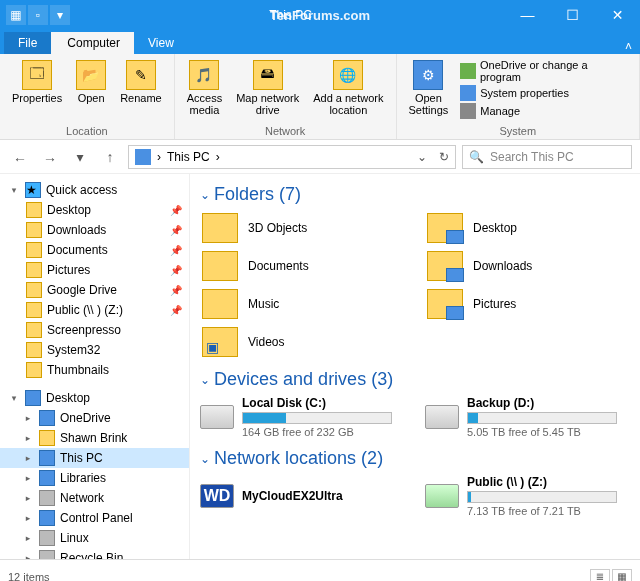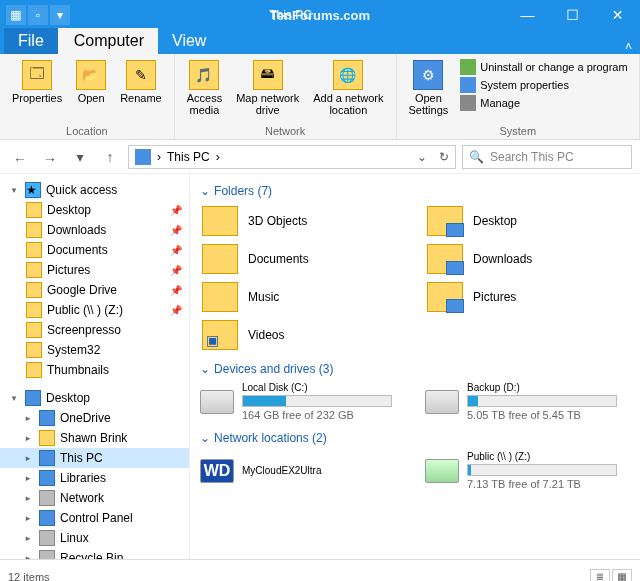--- a/index.html
+++ b/index.html
@@ -9,21 +9,21 @@
 .titlebar { height: 30px; background: #1e90e8; display: flex; align-items: center; color: #fff; }
 .titlebar .qat { display: flex; gap: 2px; padding: 0 6px; align-items: center; }
 .titlebar .qat span { width: 20px; height: 20px; display: flex; align-items: center; justify-content: center; font-size: 12px; background: rgba(255,255,255,0.15); }
 .titlebar .title { flex: 1; text-align: center; font-size: 12px; }
 .titlebar .watermark { position:absolute; left:0; right:0; text-align:center; pointer-events:none; font-weight:bold; color: rgba(255,255,255,0.9); font-size: 13px;}
 .titlebar .winctl { display: flex; }
 .titlebar .winctl div { width: 45px; height: 30px; display: flex; align-items: center; justify-content: center; font-size: 14px; }
 
 
 .tabs { height: 24px; background: #1e90e8; display: flex; align-items: flex-end; padding-left: 4px; }
-.tab { padding: 4px 14px; font-size: 16px; color: #fff; }
+.tab { padding: 4px 14px; font-size: 12px; color: #fff; }
 .tab.file { background: #1979ca; color:#fff; }
 .tab.active { background: #f5f5f5; color: #000; padding-left: 16px; }
 .tabs .expand { margin-left: auto; color: #fff; padding: 0 8px; }
 
 
 .ribbon { height: 86px; background: #f5f5f5; border-bottom: 1px solid #ddd; display: flex; }
 .group { border-right: 1px solid #e3e3e3; padding: 4px 8px 2px; display: flex; flex-direction: column; }
 .group .row { display: flex; gap: 6px; flex: 1; }
 .rbtn { display: flex; flex-direction: column; align-items: center; justify-content: flex-start; gap: 2px; padding: 2px 4px; cursor: default; }
 .rbtn .ic { width: 30px; height: 30px; background: #ffd76a; border: 1px solid #d4a000; display:flex; align-items:center; justify-content:center; font-size:14px;}
@@ -48,35 +48,35 @@
 .treeitem .tw { width: 12px; color: #666; font-size: 9px; text-align:center;}
 .treeitem .ficon { width: 16px; height: 16px; background: #ffd76a; border:1px solid #d4a000; flex-shrink:0;}
 .treeitem .ficon.blue { background: #4a90e2; border-color:#2a6db2;}
 .treeitem .ficon.grey { background: #bbb; border-color:#888;}
 .treeitem.indent { padding-left: 26px; }
 .treeitem.indent2 { padding-left: 22px; }
 .treeitem .txt { white-space: nowrap; overflow: hidden; text-overflow: clip; flex:1;}
 .treeitem .pin { color:#888; font-size:10px; margin-left:auto; }
 
 .content { flex: 1; overflow: hidden; padding: 6px 10px; position: relative; }
-.section-hdr { color: #1a5fb4; font-size: 12px; padding: 4px 0 6px; display:flex; align-items:center; gap:4px;}
+.section-hdr { color: #1a5fb4; font-size: 18px; padding: 4px 0 6px; display:flex; align-items:center; gap:4px;}
 .section-hdr::before { content: "⌄"; font-size: 12px; }
 .folders-grid { display: grid; grid-template-columns: 1fr 1fr; gap: 4px 20px; margin-bottom: 6px; }
 .fitem { display: flex; align-items: center; gap: 10px; padding: 2px; }
 .fitem .fic { width: 36px; height: 30px; background: #ffd76a; border:1px solid #d4a000; position:relative;}
 .fitem .fic .ov { position:absolute; right:-2px; bottom:-2px; width:18px; height:14px; background:#4a90e2; border:1px solid #2a6db2;}
 .fitem .fic.video::after{content:"▣"; position:absolute; left:3px; bottom:1px; font-size:14px; color:#1a5fb4;}
 
 .drives-grid { display: grid; grid-template-columns: 1fr 1fr; gap: 6px 20px; margin-bottom: 6px;}
 .ditem { display: flex; gap: 8px; align-items: center; }
 .ditem .dic { width: 34px; height: 24px; background: linear-gradient(#eee,#ccc); border:1px solid #999; border-radius:2px;}
 .ditem .dic.wd { background:#1a4aa8; color:#fff; display:flex;align-items:center;justify-content:center;font-weight:bold; font-size:16px;}
 .ditem .dic.net { background: linear-gradient(#d4ffd4,#9ada9a); }
 .dinfo { flex:1; }
-.dname { font-size: 10px; }
+.dname { font-size: 12px; font-weight: bold; }
 .dbar { height: 12px; border: 1px solid #bcbcbc; background: #eee; margin: 2px 0; position:relative; width: 150px;}
 .dbar .fill { height: 100%; background: #26a0da; }
 .dfree { font-size: 11px; color: #666; }
 
 .callout { position: absolute; right: 48px; top: 188px; background: #fff07a; border: 1px solid #b8860b; border-radius: 6px; padding: 6px 10px; font-size: 12px; text-align: center; box-shadow: 1px 1px 2px rgba(0,0,0,0.3); line-height:1.25;}
 
 .status { height: 34px; border-top: 1px solid #ddd; display: flex; align-items: center; padding: 0 8px; font-size: 11px; color: #555; }
 .status .views { margin-left: auto; display:flex; gap:2px;}
 .status .views span { width:20px; height:16px; border:1px solid #ccc; display:flex; align-items:center; justify-content:center; font-size:10px;}
 </style>
@@ -146,21 +146,21 @@
   <div class="group" style="flex:1;">
     <div class="row">
       <div class="rbtn">
           <div class="ic" style="background:#4a90e2;border-color:#2a6db2;color:#fff;">⚙</div>
           <div class="lbl" style="white-space:pre;">Open
 Settings</div>
         </div>
       <div class="smallstack">
         <div>
             <span class="sic"></span>
-            <span>Uninstall or change a program</span>
+            <span>OneDrive or change a program</span>
           </div>
         <div>
             <span class="sic" style="background:#4a90e2;"></span>
             <span>System properties</span>
           </div>
         <div>
             <span class="sic" style="background:#888;"></span>
             <span>Manage</span>
           </div>
       </div>

